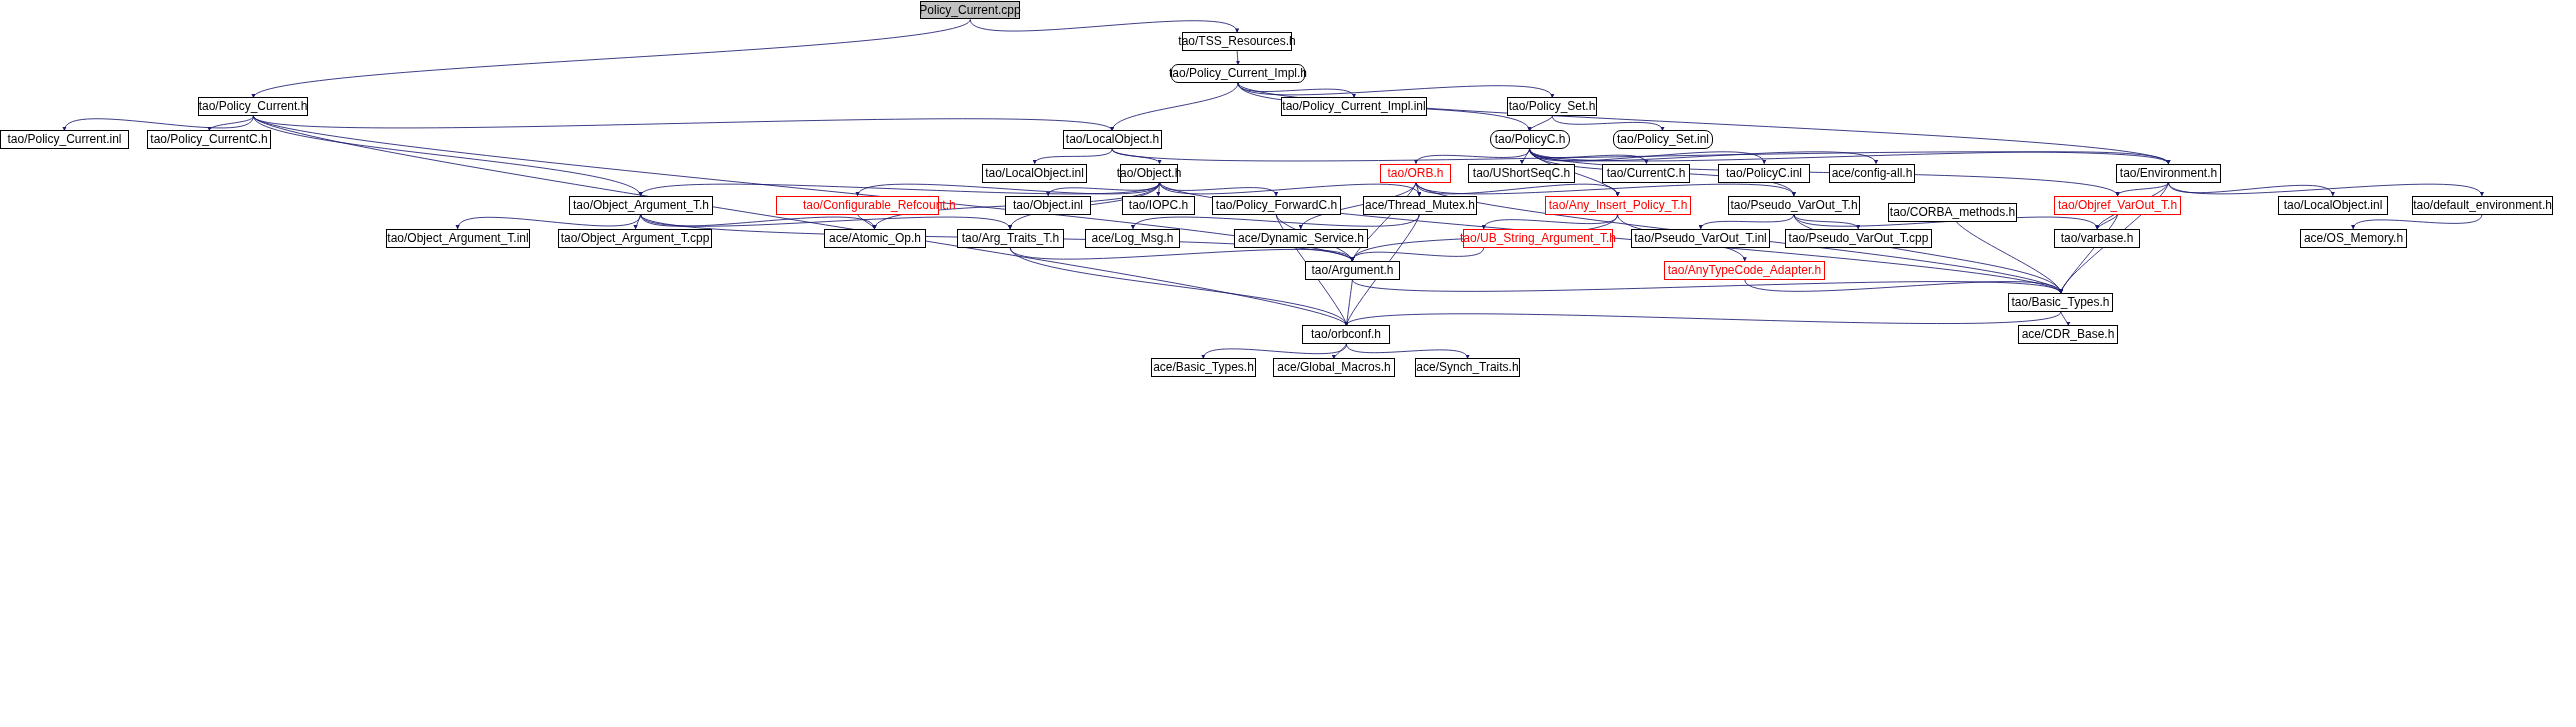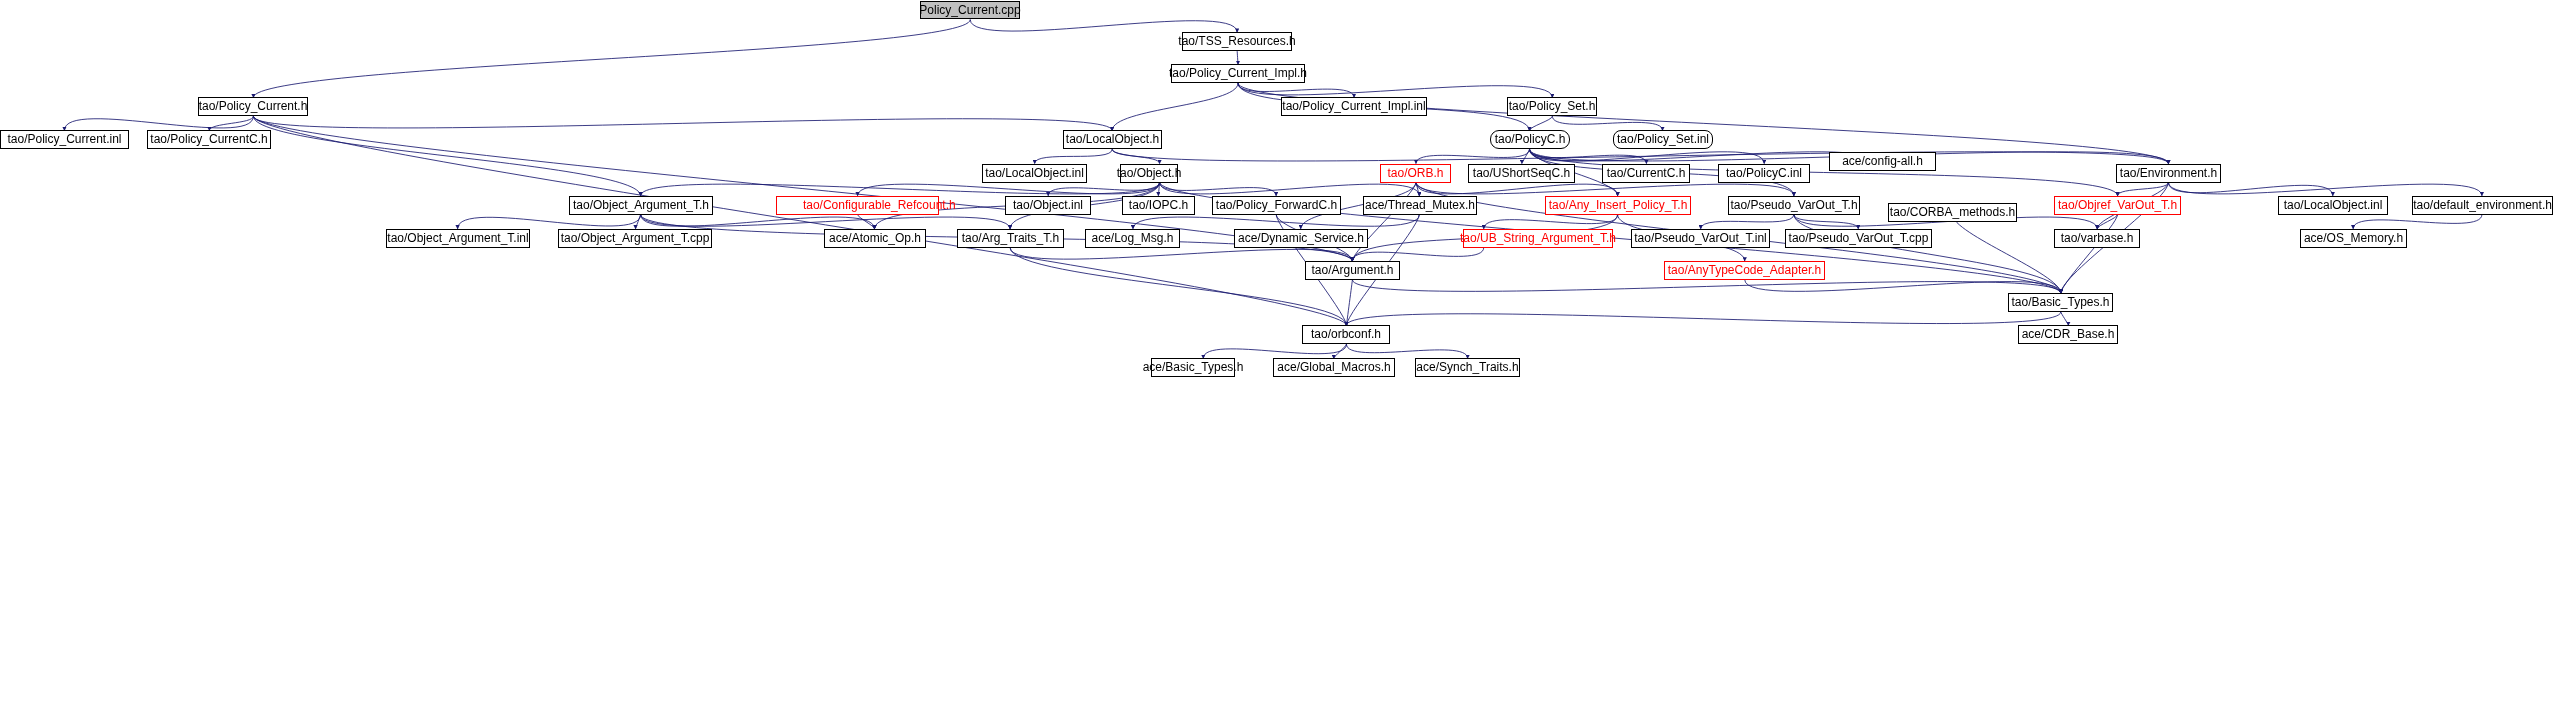--- a/index.html
+++ b/index.html
@@ -136,36 +136,36 @@
         <path d="M 2059 330 C 2059 370, 2432 306, 2432 346" stroke="#191970" stroke-width="1" fill="none" marker-end="url(#arrow)"></path>
         <path d="M 2432 368 C 2432 369.62, 2441 382.38, 2441 384" stroke="#191970" stroke-width="1" fill="none" marker-end="url(#arrow)"></path>
         <path d="M 2432 368 C 2432 408, 1589 344, 1589 384" stroke="#191970" stroke-width="1" fill="none" marker-end="url(#arrow)"></path>
         <path d="M 1589 406 C 1589 436.42, 1420 392.58, 1420 423" stroke="#191970" stroke-width="1" fill="none" marker-end="url(#arrow)"></path>
         <path d="M 1589 406 C 1589 408.7, 1574 420.3, 1574 423" stroke="#191970" stroke-width="1" fill="none" marker-end="url(#arrow)"></path>
         <path d="M 1589 406 C 1589 431.74, 1732 397.26, 1732 423" stroke="#191970" stroke-width="1" fill="none" marker-end="url(#arrow)"></path>
       </g>
   </svg>
 <div class="node root" style="left: 920px; top: 0.8px; width: 100px;">Policy_Current.cpp</div>
     <div class="node" style="left: 1182px; top: 32px; width: 110px;">tao/TSS_Resources.h</div>
-    <div class="node" style="left: 1171px; top: 64px; width: 134px;">tao/Policy_Current_Impl.h</div>
+    <div class="node" style="left: 1171px; top: 64px; width: 134px; border-radius: 7px;">tao/Policy_Current_Impl.h</div>
     <div class="node" style="left: 1281px; top: 97px; width: 146px;">tao/Policy_Current_Impl.inl</div>
     <div class="node" style="left: 1507px; top: 97px; width: 90px;">tao/Policy_Set.h</div>
     <div class="node" style="left: 198px; top: 97px; width: 110px;">tao/Policy_Current.h</div>
     <div class="node" style="left: 0px; top: 130px; width: 129px;">tao/Policy_Current.inl</div>
     <div class="node" style="left: 147px; top: 130px; width: 124px;">tao/Policy_CurrentC.h</div>
     <div class="node" style="left: 1063px; top: 130px; width: 99px;">tao/LocalObject.h</div>
     <div class="node" style="left: 1490px; top: 130px; width: 80px; border-radius: 9px;">tao/PolicyC.h</div>
     <div class="node" style="left: 1613px; top: 130px; width: 100px; border-radius: 8px;">tao/Policy_Set.inl</div>
     <div class="node" style="left: 982px; top: 164px; width: 105px;">tao/LocalObject.inl</div>
     <div class="node" style="left: 1120px; top: 164px; width: 58px;">tao/Object.h</div>
     <div class="node red" style="left: 1380px; top: 164px; width: 71px;">tao/ORB.h</div>
     <div class="node" style="left: 1468px; top: 164px; width: 107px;">tao/UShortSeqC.h</div>
     <div class="node" style="left: 1602px; top: 164px; width: 88px;">tao/CurrentC.h</div>
     <div class="node" style="left: 1718px; top: 164px; width: 92px;">tao/PolicyC.inl</div>
-    <div class="node" style="left: 1829px; top: 152px; width: 107px;">ace/config-all.h</div>
+    <div class="node" style="left: 1829px; top: 164px; width: 86px;">ace/config-all.h</div>
     <div class="node" style="left: 2116px; top: 164px; width: 105px;">tao/Environment.h</div>
     <div class="node" style="left: 569px; top: 196px; width: 144px;">tao/Object_Argument_T.h</div>
     <div class="node red" style="left: 776px; top: 196px; width: 163px; padding-left: 47px;">tao/Configurable_Refcount.h</div>
     <div class="node" style="left: 1005px; top: 196px; width: 86px;">tao/Object.inl</div>
     <div class="node" style="left: 1122px; top: 196px; width: 73px;">tao/IOPC.h</div>
     <div class="node" style="left: 1212px; top: 196px; width: 129px;">tao/Policy_ForwardC.h</div>
     <div class="node" style="left: 1363px; top: 196px; width: 114px;">ace/Thread_Mutex.h</div>
     <div class="node red" style="left: 1545px; top: 196px; width: 146px;">tao/Any_Insert_Policy_T.h</div>
     <div class="node" style="left: 1728px; top: 196px; width: 132px;">tao/Pseudo_VarOut_T.h</div>
     <div class="node" style="left: 1888px; top: 196px; width: 129px; margin-top: 7px;">tao/CORBA_methods.h</div>
@@ -181,17 +181,17 @@
     <div class="node red" style="left: 1463px; top: 229px; width: 150px;">tao/UB_String_Argument_T.h</div>
     <div class="node" style="left: 1631px; top: 229px; width: 139px;">tao/Pseudo_VarOut_T.inl</div>
     <div class="node" style="left: 1785px; top: 229px; width: 147px;">tao/Pseudo_VarOut_T.cpp</div>
     <div class="node" style="left: 2054px; top: 229px; width: 86px;">tao/varbase.h</div>
     <div class="node" style="left: 2300px; top: 229px; width: 107px;">ace/OS_Memory.h</div>
     <div class="node" style="left: 1305px; top: 261px; width: 95px;">tao/Argument.h</div>
     <div class="node red" style="left: 1664px; top: 261px; width: 161px;">tao/AnyTypeCode_Adapter.h</div>
     <div class="node" style="left: 2008px; top: 293px; width: 105px;">tao/Basic_Types.h</div>
     <div class="node" style="left: 1302px; top: 325px; width: 88px;">tao/orbconf.h</div>
     <div class="node" style="left: 2018px; top: 325px; width: 100px;">ace/CDR_Base.h</div>
-    <div class="node" style="left: 1151px; top: 358px; width: 84px;">ace/Basic_Types.h</div>
+    <div class="node" style="left: 1151px; top: 358px; width: 105px;">ace/Basic_Types.h</div>
     <div class="node" style="left: 1273px; top: 358px; width: 122px;">ace/Global_Macros.h</div>
     <div class="node" style="left: 1415px; top: 358px; width: 105px;">ace/Synch_Traits.h</div>
   </div>
 
 
 </body></html>

